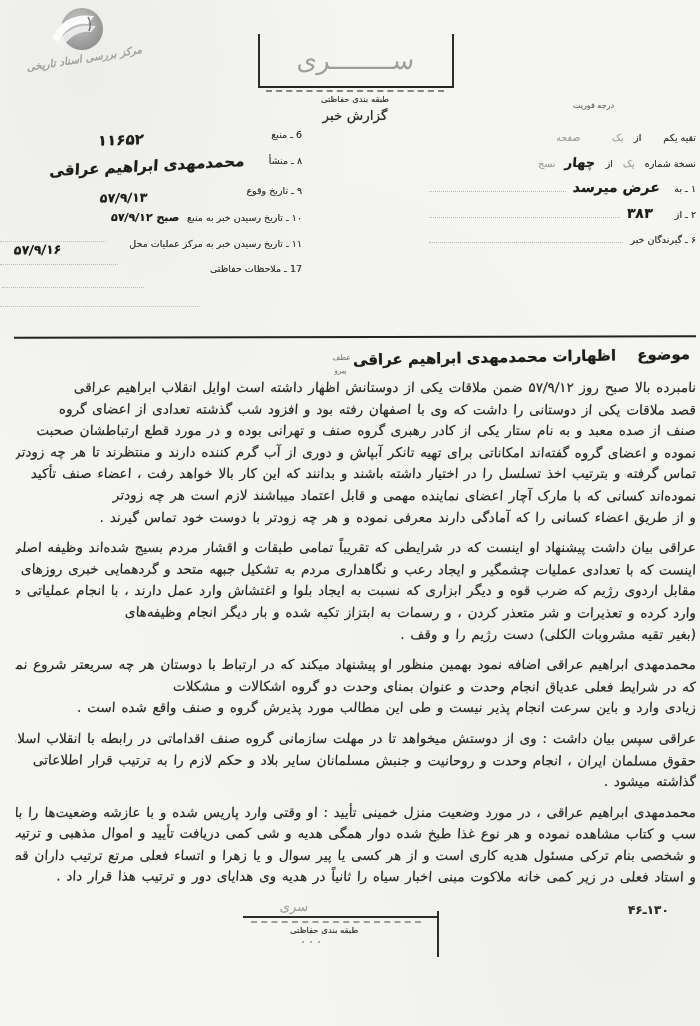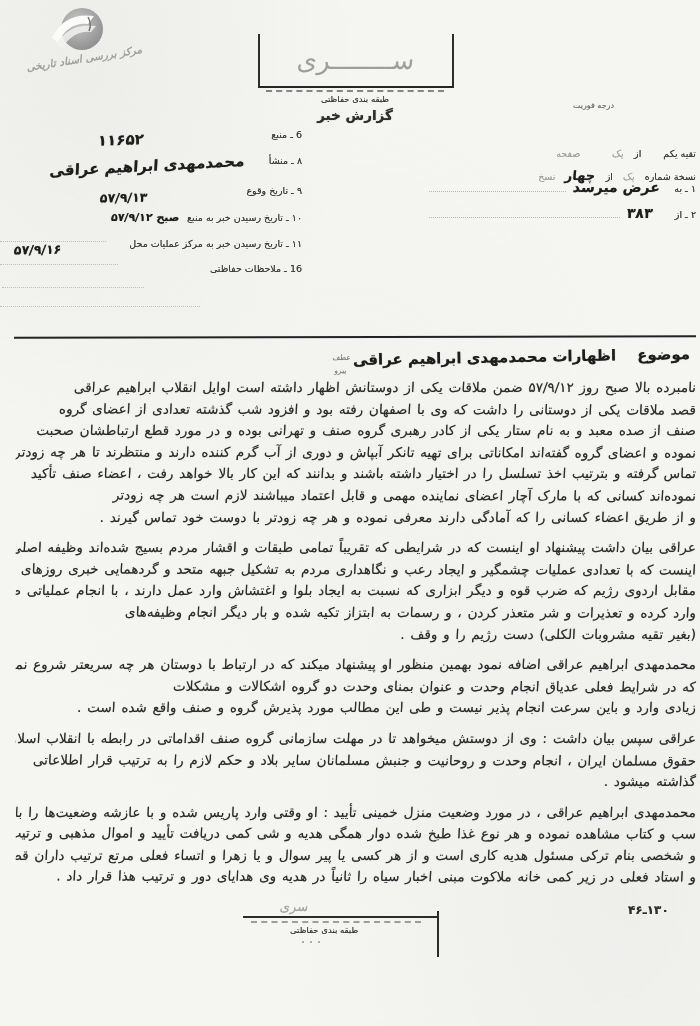--- a/index.html
+++ b/index.html
@@ -11,34 +11,34 @@
       radial-gradient(ellipse at 50% 50%, rgba(140,140,140,.03), transparent 60%),
       #f5f5f2;
     font-family:"DejaVu Sans", sans-serif;
     color:#2e2e2e;
     direction:rtl;
   }
   .abs{position:absolute;}
   .typed{font-size:9.5px;color:#3c3c3c;text-shadow:0 0 .6px rgba(55,55,55,.75);letter-spacing:.2px;}
   .hand{display:inline-block;transform:skewX(-5deg);color:#1d1d1d;text-shadow:0 0 .7px rgba(25,25,25,.6);}
   .faint{opacity:.4;}
-  .faded{opacity:.45;margin-top:16px;}
+  .faded{opacity:.45;}
   .leader{flex:1;height:.75em;margin:0 7px;border-bottom:1.5px dotted rgba(80,80,80,.38);}
   
   #watermark{left:10px;top:2px;width:160px;height:86px;}
   #watermark .caption{position:absolute;left:-6px;top:50px;width:160px;text-align:center;
     font-size:10.5px;font-weight:bold;color:#a0a0a0;transform:rotate(-9deg);font-style:italic;}
   
   #class-box{left:258px;top:34px;width:192px;height:52px;
     border-left:2px solid #2d2d2d;border-right:2px solid #2d2d2d;border-bottom:2px solid #262626;
     display:flex;align-items:center;justify-content:center;}
   #class-box .stamp{font-size:26px;color:#4a4a4a;opacity:.5;letter-spacing:1px;transform:skewX(-4deg);}
   #class-dash{left:266px;top:90px;width:178px;border-top:2px dashed rgba(60,60,60,.6);}
   #class-caption{left:258px;top:94px;width:194px;text-align:center;font-size:8.5px;}
-  #doc-type{left:258px;top:107px;width:194px;text-align:center;font-size:13.5px;font-weight:bold;
+  #doc-type{left:258px;top:107px;width:194px;text-align:center;font-size:13.5px;font-weight:normal;
     letter-spacing:1px;text-shadow:0 0 .8px rgba(30,30,30,.8);}
   #urgency{right:86px;top:101px;font-size:8px;opacity:.7;}
   
   #col-right{right:4px;top:132px;width:274px;}
   .frow{display:flex;align-items:baseline;direction:rtl;}
   .pagerow{height:23px;} .copyrow{height:24px;}
   .r1{height:26px;} .r2{height:25px;} .r3{height:23px;} .r4{height:22px;} .r5{height:21px;} .r6{height:20px;}
   .frow .lbl{white-space:nowrap;}
   .val1{font-size:14px;font-weight:bold;margin-right:14px;}
   .val2{font-size:14px;font-weight:bold;margin-right:22px;letter-spacing:4px;}
@@ -125,31 +125,35 @@
         <div class="frow r1">
           <span class="typed lbl">۱ ـ به</span>
           <span class="hand val1">عرض میرسد</span>
           <span class="leader"></span>
         </div>
         <div class="frow r2">
           <span class="typed lbl">۲ ـ از</span>
           <span class="hand val2" dir="ltr">۳۸۳</span>
           <span class="leader"></span>
         </div>
+        <div class="frow r6">
+          <span class="typed lbl">۶ ـ گیرندگان خبر</span>
+          <span class="leader"></span>
+        </div>
       </div>
   </div>
 
   <div class="abs" id="col-left">
     <div id="left-rows">
         <div class="lrow typed l7"><span>6 ـ منبع</span><span class="lval hand" style="left: 96px; top: 2px; font-size: 15px; transform: skewX(-6deg) rotate(-2deg);">۱۱۶۵۲</span></div>
         <div class="lrow typed l8"><span>۸ ـ منشأ</span><span class="lval hand" style="left: 48px; top: 2px; font-size: 15px; transform: skewX(-6deg) rotate(-3deg);">محمدمهدی ابراهیم عراقی</span></div>
         <div class="lrow typed l9"><span>۹ ـ تاریخ وقوع</span><span class="lval hand" style="left: 98px; top: 5px; font-size: 12.5px; transform: skewX(-6deg) rotate(-1deg);">۵۷/۹/۱۳</span></div>
         <div class="lrow typed l10"><span>۱۰ ـ تاریخ رسیدن خبر به منبع</span><span class="inlineval hand">صبح ۵۷/۹/۱۲</span></div>
         <div class="lrow typed l11"><span>۱۱ ـ تاریخ رسیدن خبر به مرکز عملیات محل</span><span class="lval hand" style="left: 12px; top: 4px; font-size: 12.5px; transform: skewX(-6deg) rotate(-1deg);">۵۷/۹/۱۶</span></div>
-        <div class="lrow typed l12"><span>16 ـ ملاحظات حفاظتی</span></div>
+        <div class="lrow typed l12"><span>17 ـ ملاحظات حفاظتی</span></div>
       </div>
   </div>
 
   <div class="abs dotline" style="left:0;top:241px;width:106px;"></div>
   <div class="abs dotline" style="left:0;top:264px;width:118px;"></div>
   <div class="abs dotline" style="left:2px;top:287px;width:142px;"></div>
   <div class="abs dotline" style="left:0;top:306px;width:200px;"></div>
 
   <div class="abs" id="divider"></div>
   <div class="abs hand" id="subject">

